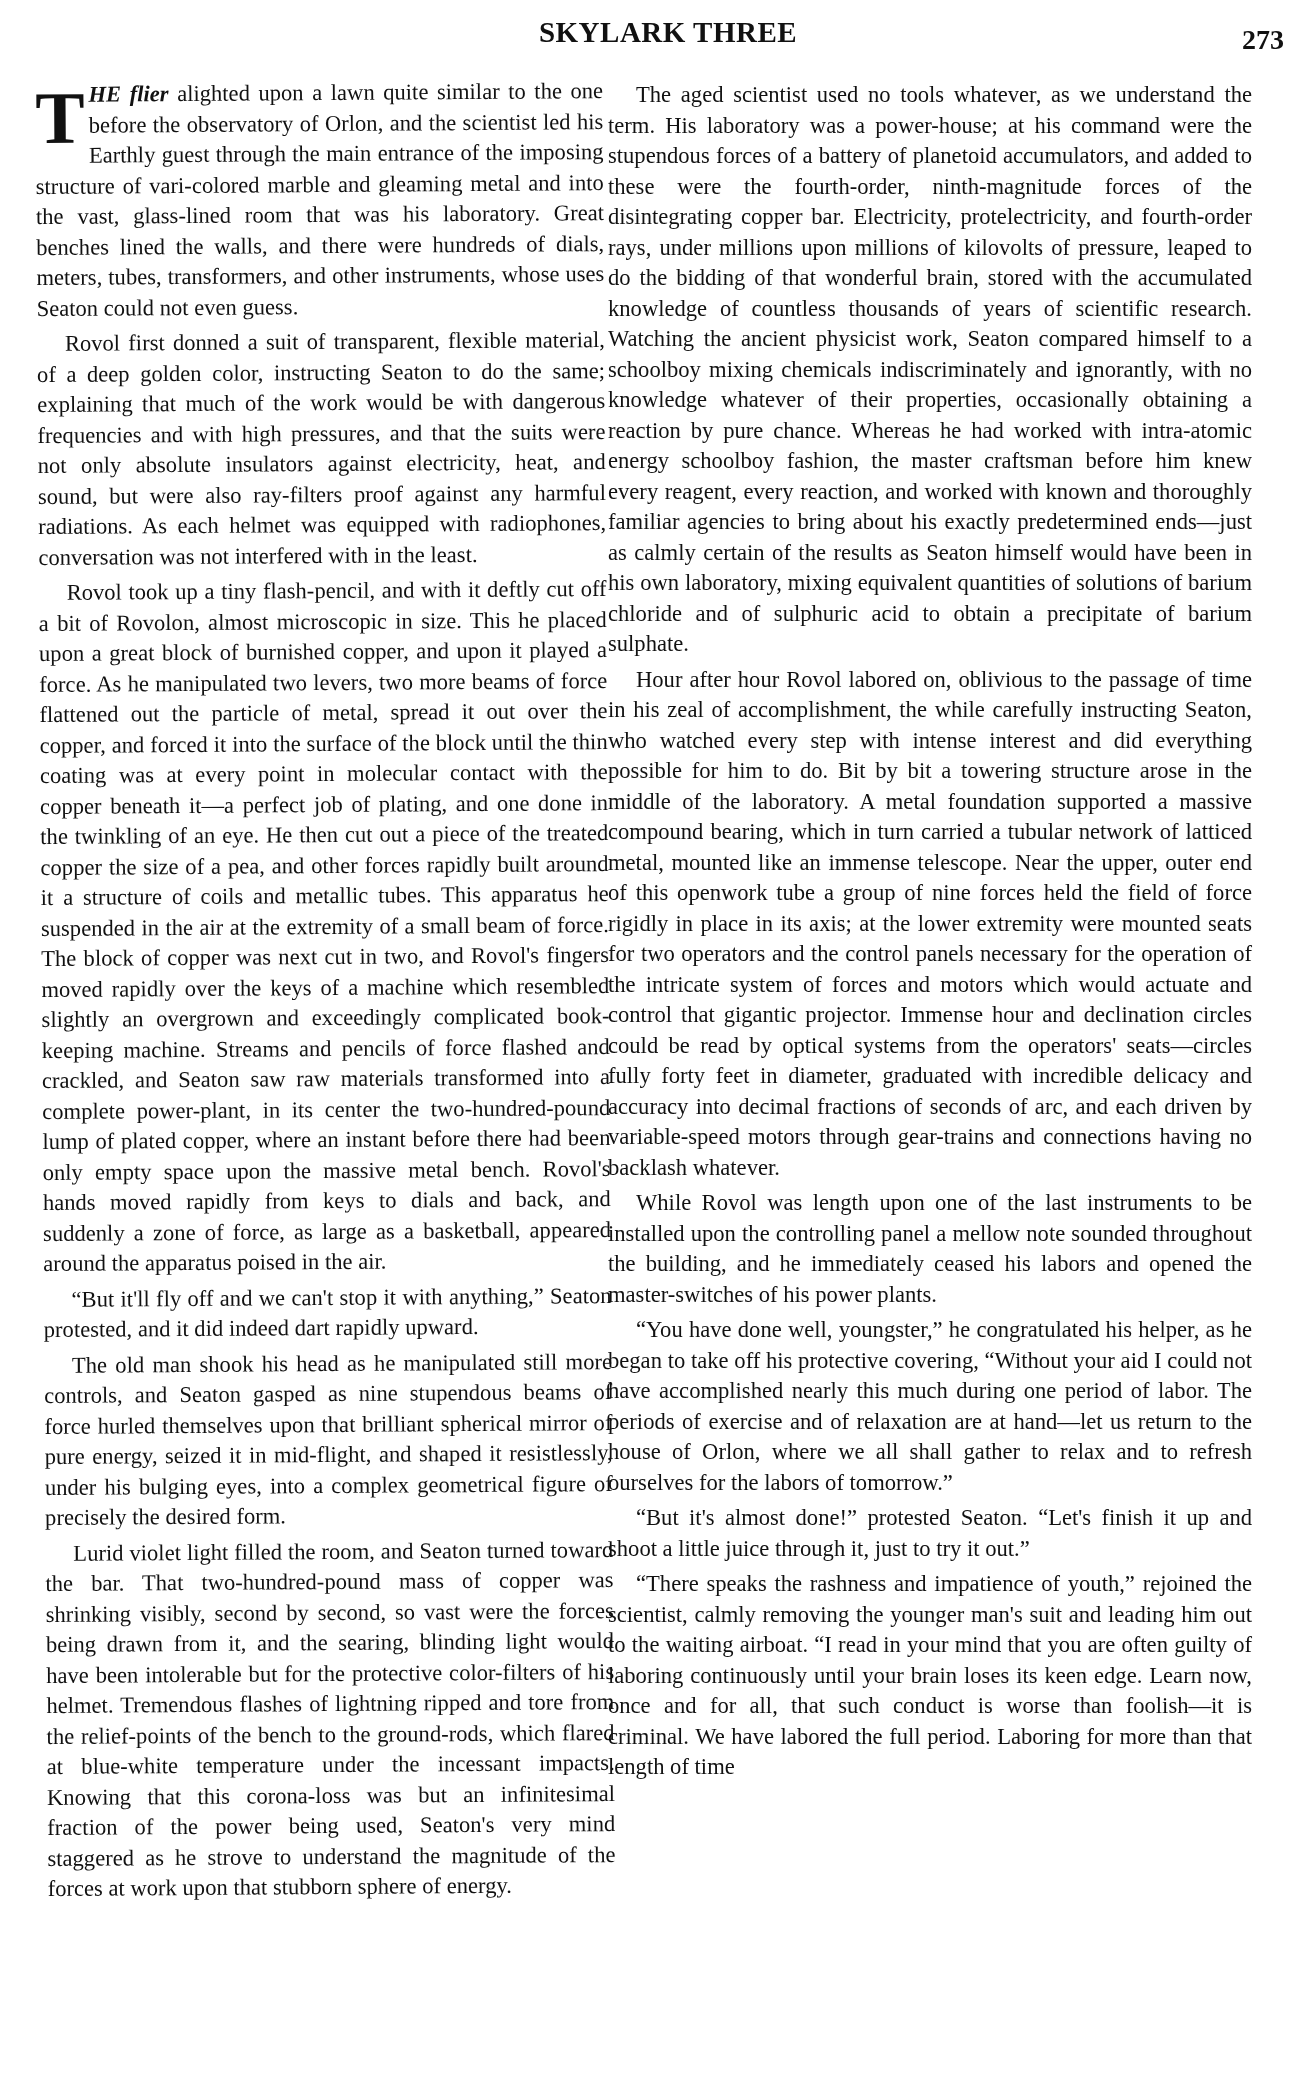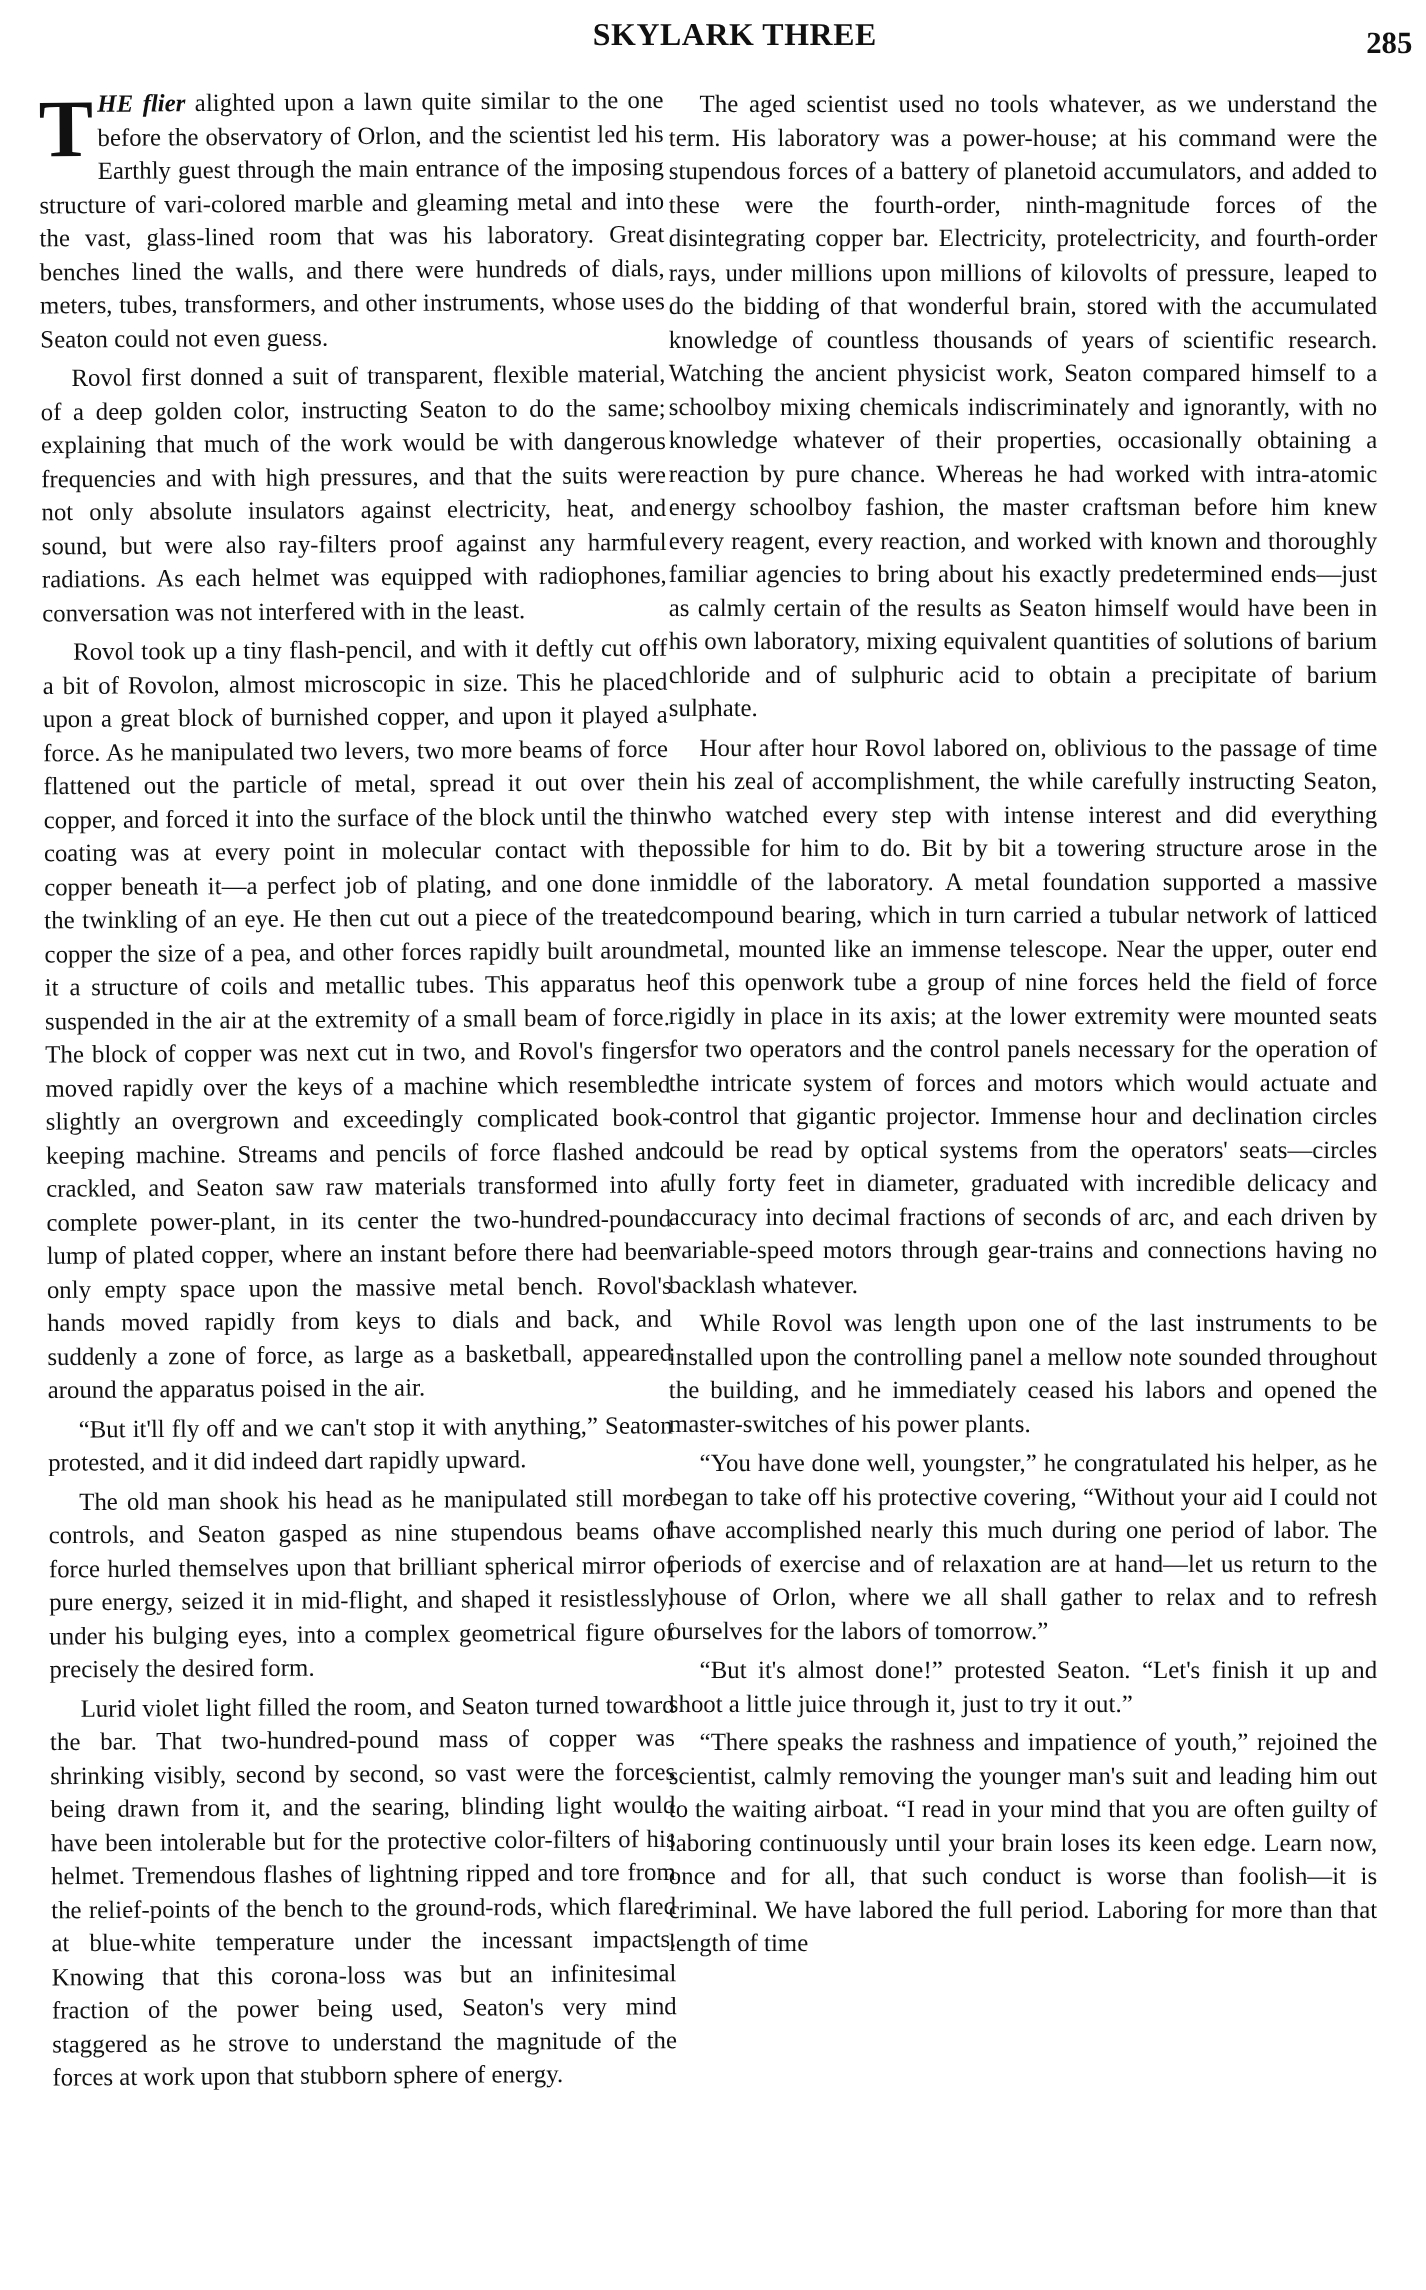--- a/index.html
+++ b/index.html
@@ -75,21 +75,21 @@
     .smallcaps {
       font-weight: bold;
       font-style: italic;
     }
   </style>
 </head>
 <body>
 
 <div class="page-header">
   <div class="running-title">SKYLARK THREE</div>
-  <div class="page-number">285</div>
+  <div class="page-number">273</div>
 </div>
 
 <div class="column col-left">
   <p class="no-indent"><span class="drop-cap">T</span><span class="smallcaps">HE flier</span><span> alighted upon a lawn quite similar to the one before the observatory of Orlon, and the scientist led his Earthly guest through the main entrance of the imposing structure of vari-colored marble and gleaming metal and into the vast, glass-lined room that was his laboratory. Great benches lined the walls, and there were hundreds of dials, meters, tubes, transformers, and other instruments, whose uses Seaton could not even guess.</span></p>
   <p>Rovol first donned a suit of transparent, flexible material, of a deep golden color, instructing Seaton to do the same; explaining that much of the work would be with dangerous frequencies and with high pressures, and that the suits were not only absolute insulators against electricity, heat, and sound, but were also ray-filters proof against any harmful radiations. As each helmet was equipped with radiophones, conversation was not interfered with in the least.</p>
   <p>Rovol took up a tiny flash-pencil, and with it deftly cut off a bit of Rovolon, almost microscopic in size. This he placed upon a great block of burnished copper, and upon it played a force. As he manipulated two levers, two more beams of force flattened out the particle of metal, spread it out over the copper, and forced it into the surface of the block until the thin coating was at every point in molecular contact with the copper beneath it—a perfect job of plating, and one done in the twinkling of an eye. He then cut out a piece of the treated copper the size of a pea, and other forces rapidly built around it a structure of coils and metallic tubes. This apparatus he suspended in the air at the extremity of a small beam of force. The block of copper was next cut in two, and Rovol's fingers moved rapidly over the keys of a machine which resembled slightly an overgrown and exceedingly complicated book-keeping machine. Streams and pencils of force flashed and crackled, and Seaton saw raw materials transformed into a complete power-plant, in its center the two-hundred-pound lump of plated copper, where an instant before there had been only empty space upon the massive metal bench. Rovol's hands moved rapidly from keys to dials and back, and suddenly a zone of force, as large as a basketball, appeared around the apparatus poised in the air.</p>
   <p>“But it'll fly off and we can't stop it with anything,” Seaton protested, and it did indeed dart rapidly upward.</p>
   <p>The old man shook his head as he manipulated still more controls, and Seaton gasped as nine stupendous beams of force hurled themselves upon that brilliant spherical mirror of pure energy, seized it in mid-flight, and shaped it resistlessly, under his bulging eyes, into a complex geometrical figure of precisely the desired form.</p>
   <p>Lurid violet light filled the room, and Seaton turned toward the bar. That two-hundred-pound mass of copper was shrinking visibly, second by second, so vast were the forces being drawn from it, and the searing, blinding light would have been intolerable but for the protective color-filters of his helmet. Tremendous flashes of lightning ripped and tore from the relief-points of the bench to the ground-rods, which flared at blue-white temperature under the incessant impacts. Knowing that this corona-loss was but an infinitesimal fraction of the power being used, Seaton's very mind staggered as he strove to understand the magnitude of the forces at work upon that stubborn sphere of energy.</p>
 </div>

